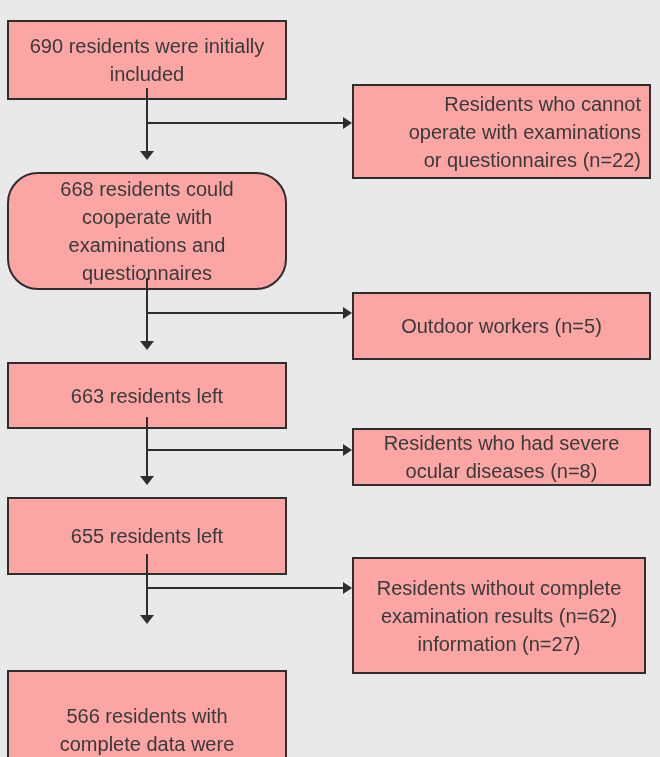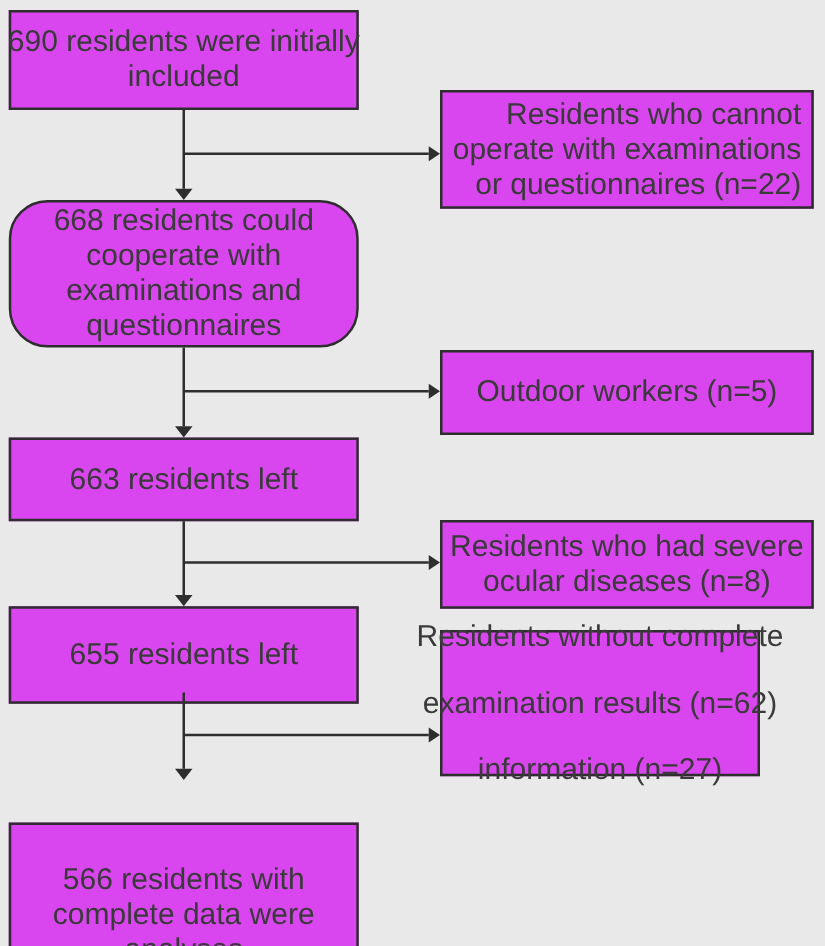--- a/index.html
+++ b/index.html
@@ -12,45 +12,46 @@
     width: 660px;
     height: 757px;
     background: #e9e9e9;
     font-family: "Liberation Sans", sans-serif;
     overflow: hidden;
   }
   .box {
     position: absolute;
     box-sizing: border-box;
     border: 2px solid #2e2e2e;
-    background: #d946ef;
+    background: #fca5a5;
     color: #3a3a3a;
-    font-size: 24px;
+    font-size: 20px;
     line-height: 28px;
     text-align: center;
     display: flex;
     flex-direction: column;
     justify-content: center;
     align-items: center;
     padding: 4px 8px;
+    margin-top: 12px;
   }
   .box span { display: block; white-space: nowrap; }
 
   
   .b-l1 { left: 7px;  top: 8px;   width: 280px; height: 80px; }
   .b-l2 { left: 7px;  top: 160px; width: 280px; height: 118px; border-radius: 31px; }
   .b-l3 { left: 7px;  top: 350px; width: 280px; height: 67px; }
   .b-l4 { left: 7px;  top: 485px; width: 280px; height: 78px; }
   .b-l5 { left: 7px;  top: 658px; width: 280px; height: 148px; }
 
   
   .b-r1 { left: 352px; top: 72px;  width: 299px; height: 95px; align-items: flex-end; }
   .b-r2 { left: 352px; top: 280px; width: 299px; height: 68px; }
-  .b-r3 { left: 352px; top: 416px; width: 299px; height: 71px; }
-  .b-r4 { left: 352px; top: 504px; width: 256px; height: 117px; gap: 25px; }
+  .b-r3 { left: 352px; top: 416px; width: 299px; height: 58px; }
+  .b-r4 { left: 352px; top: 545px; width: 294px; height: 117px; }
 
   
   .vline {
     position: absolute;
     width: 2px;
     background: #2e2e2e;
     left: 146px;
   }
   .hline {
     position: absolute;

